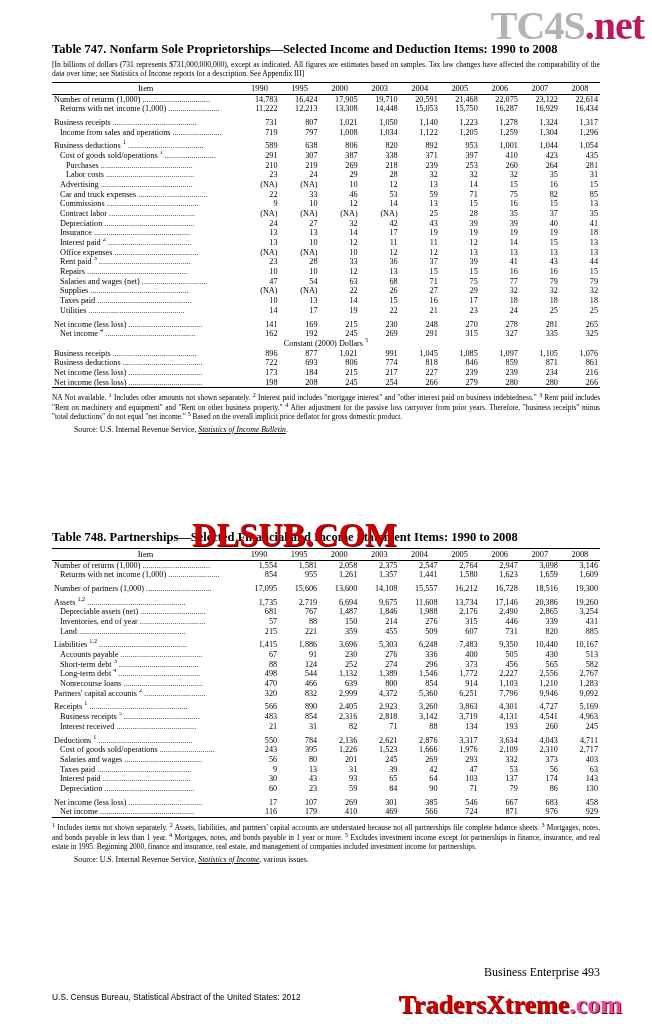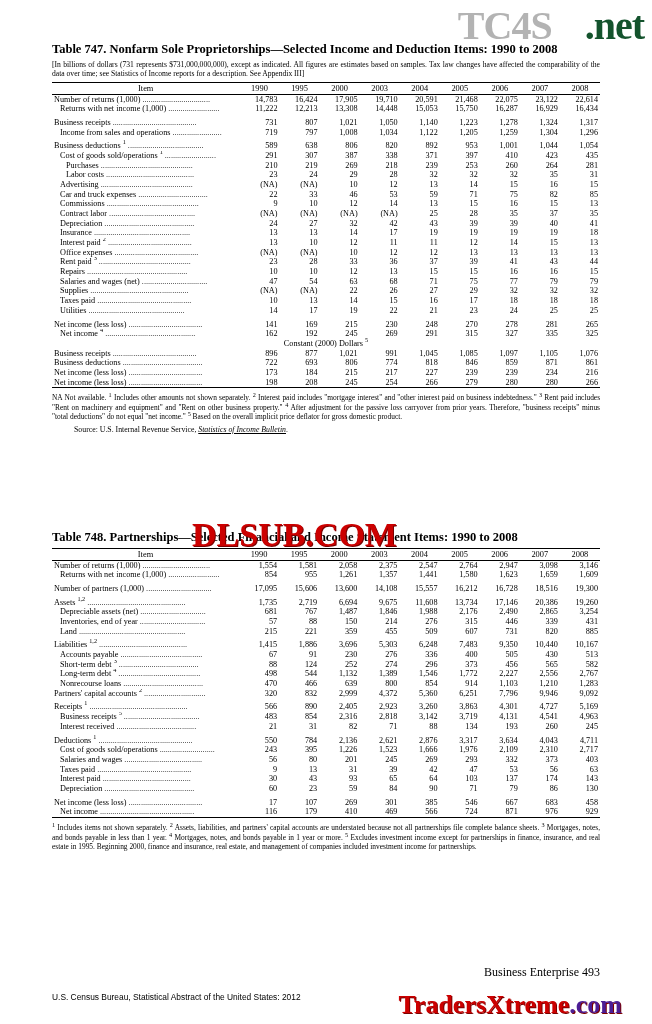--- a/index.html
+++ b/index.html
@@ -26,21 +26,21 @@
     position: absolute;
     top: 2px;
     right: 8px;
     font-family: "Liberation Serif", serif;
     font-size: 40px;
     font-weight: bold;
     color: #b3b3b3;
     letter-spacing: -1px;
     z-index: 5;
   }
-  .wm-tc4s .red { color: #14532d; margin-left: 33px; }
+  .wm-tc4s .red { color: #be185d; }
   .wm-dlsub {
     position: absolute;
     top: 516px;
     left: 192px;
     font-family: "Liberation Serif", serif;
     font-size: 34px;
     font-weight: bold;
     color: #cc0000;
     text-shadow: 1px 1px 0 #7a0000;
     z-index: 6;
@@ -49,21 +49,21 @@
     position: absolute;
     bottom: 4px;
     right: 30px;
     font-family: "Liberation Serif", serif;
     font-size: 26px;
     font-weight: bold;
     color: #cc0000;
     text-shadow: 1px 1px 0 #7a0000;
     z-index: 6;
   }
-  .wm-traders .dark { color: #4c1d95; }
+  .wm-traders .dark { color: #ec4899; }
 
   
   .block {
     position: absolute;
     left: 52px;
     width: 548px;
   }
   #block-747 { top: 42px; }
   #block-748 { top: 530px; }
 
@@ -829,18 +829,19 @@
             <td class="num" style="border-bottom: 1.2px solid rgb(0, 0, 0);">469</td>
             <td class="num" style="border-bottom: 1.2px solid rgb(0, 0, 0);">566</td>
             <td class="num" style="border-bottom: 1.2px solid rgb(0, 0, 0);">724</td>
             <td class="num" style="border-bottom: 1.2px solid rgb(0, 0, 0);">871</td>
             <td class="num" style="border-bottom: 1.2px solid rgb(0, 0, 0);">976</td>
             <td class="num" style="border-bottom: 1.2px solid rgb(0, 0, 0);">929</td>
           </tr>
         </tbody>
     </table>
     <div class="footnotes"><sup>1</sup> Includes items not shown separately. <sup>2</sup> Assets, liabilities, and partners' capital accounts are understated because not all partnerships file complete balance sheets. <sup>3</sup> Mortgages, notes, and bonds payable in less than 1 year. <sup>4</sup> Mortgages, notes, and bonds payable in 1 year or more. <sup>5</sup> Excludes investment income except for partnerships in finance, insurance, and real estate in 1995. Beginning 2000, finance and insurance, real estate, and management of companies included investment income for partnerships.</div>
+    <div class="source">Source: U.S. Internal Revenue Service, <i>Statistics of Income</i>, various issues.</div>
   </div>
 
   <div class="footer-right">Business Enterprise  493</div>
   <div class="footer-left">U.S. Census Bureau, Statistical Abstract of the United States: 2012</div>
 
 </div>
 
 </body></html>

